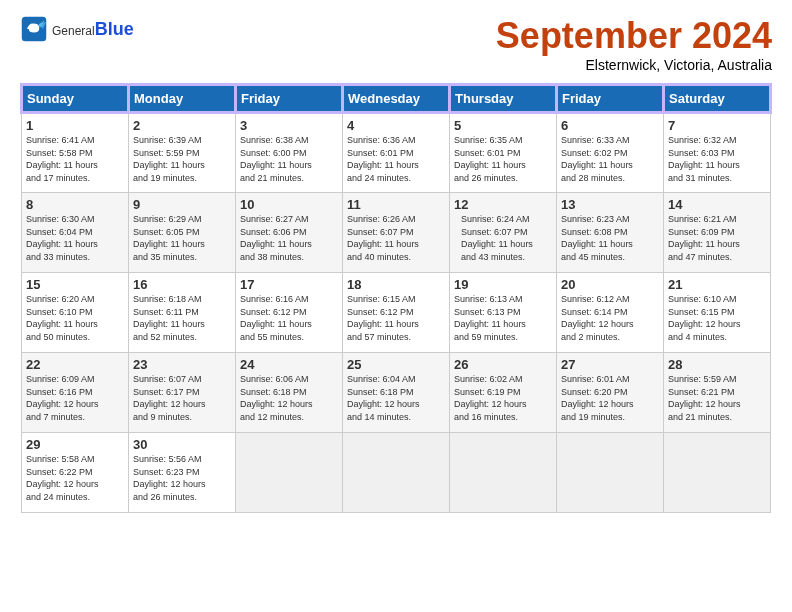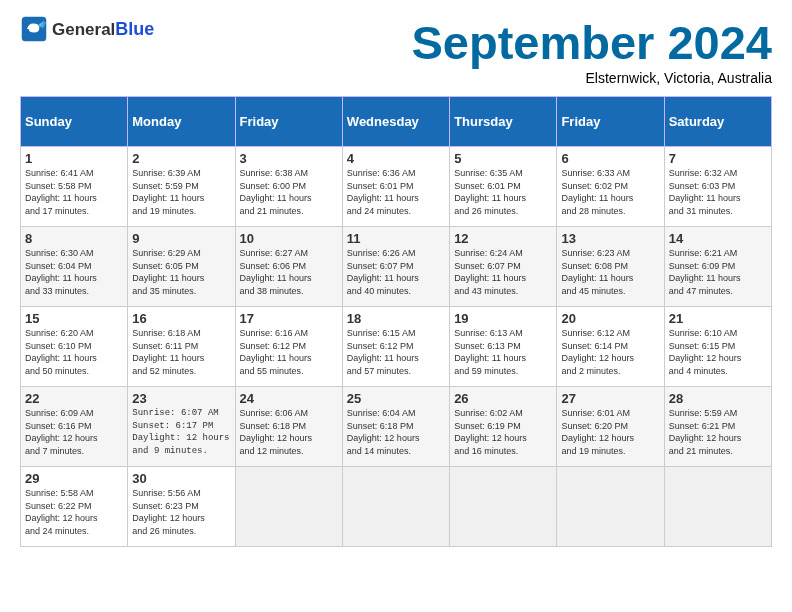--- a/index.html
+++ b/index.html
@@ -21,58 +21,58 @@
       justify-content: space-between;
       align-items: flex-start;
       margin-bottom: 10px;
     }
     .logo {
       display: flex;
       align-items: center;
       gap: 4px;
     }
     .logo-text-general {
-      font-size: 17px;
-      font-weight: bold;
+      font-size: 12px;
+      font-weight: normal;
       color: #333;
     }
     .logo-text-blue {
       font-size: 18px;
       font-weight: bold;
       color: #1d4ed8;
     }
     .logo-icon {
       width: 28px;
       height: 28px;
     }
     .title-block {
       text-align: right;
     }
     .month-title {
-      font-size: 47px;
+      font-size: 36px;
       font-weight: bold;
-      color: #0369a1;
+      color: #c2410c;
     }
     .location {
       font-size: 14px;
       color: #000000;
     }
     .calendar {
       width: 100%;
       border-collapse: collapse;
       table-layout: fixed;
     }
     .calendar th {
       background: #1a6bb5;
       color: #fff;
       font-size: 13px;
       font-weight: bold;
-      padding: 17px 4px;
+      padding: 5px 4px;
       text-align: left;
-      border: 1px solid #c4b5fd;
+      border: 3px solid #c4b5fd;
     }
     .calendar td {
       vertical-align: top;
       border: 1px solid #ccc;
       padding: 4px 4px;
       font-size: 9.5px;
       color: #333;
       background: #fff;
       height: 80px;
     }
@@ -205,21 +205,21 @@
           </td>
           <td>
             <span class="day-num">11</span>
             <div class="day-info" style="white-space: pre-line;">Sunrise: 6:26 AM
 Sunset: 6:07 PM
 Daylight: 11 hours
 and 40 minutes.</div>
           </td>
           <td>
             <span class="day-num">12</span>
-            <div class="day-info" style="white-space: pre-line;">Sunrise: 6:24 AM
+            <div class="day-info" style="white-space: pre-line; margin-left: 7px;">Sunrise: 6:24 AM
 Sunset: 6:07 PM
 Daylight: 11 hours
 and 43 minutes.</div>
           </td>
           <td>
             <span class="day-num">13</span>
             <div class="day-info" style="white-space: pre-line;">Sunrise: 6:23 AM
 Sunset: 6:08 PM
 Daylight: 11 hours
 and 45 minutes.</div>
@@ -286,21 +286,21 @@
         <tr>
           <td>
             <span class="day-num">22</span>
             <div class="day-info" style="white-space: pre-line;">Sunrise: 6:09 AM
 Sunset: 6:16 PM
 Daylight: 12 hours
 and 7 minutes.</div>
           </td>
           <td>
             <span class="day-num">23</span>
-            <div class="day-info" style="white-space: pre-line; font-family: Liberation Mono, monospace;">Sunrise: 6:07 AM
+            <div class="day-info" style="white-space: pre-line;">Sunrise: 6:07 AM
 Sunset: 6:17 PM
 Daylight: 12 hours
 and 9 minutes.</div>
           </td>
           <td>
             <span class="day-num">24</span>
             <div class="day-info" style="white-space: pre-line;">Sunrise: 6:06 AM
 Sunset: 6:18 PM
 Daylight: 12 hours
 and 12 minutes.</div>

